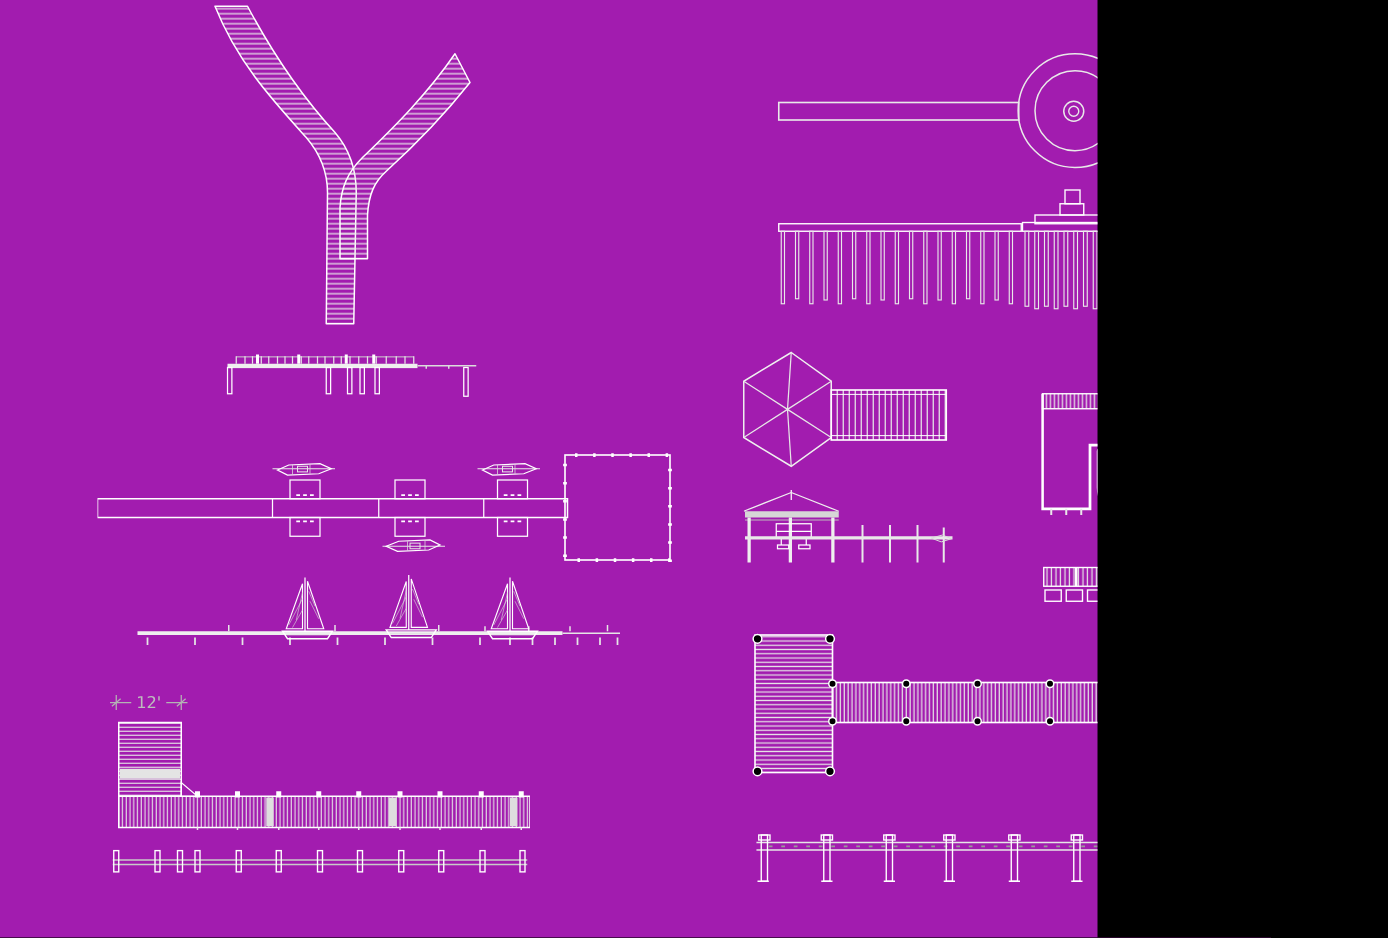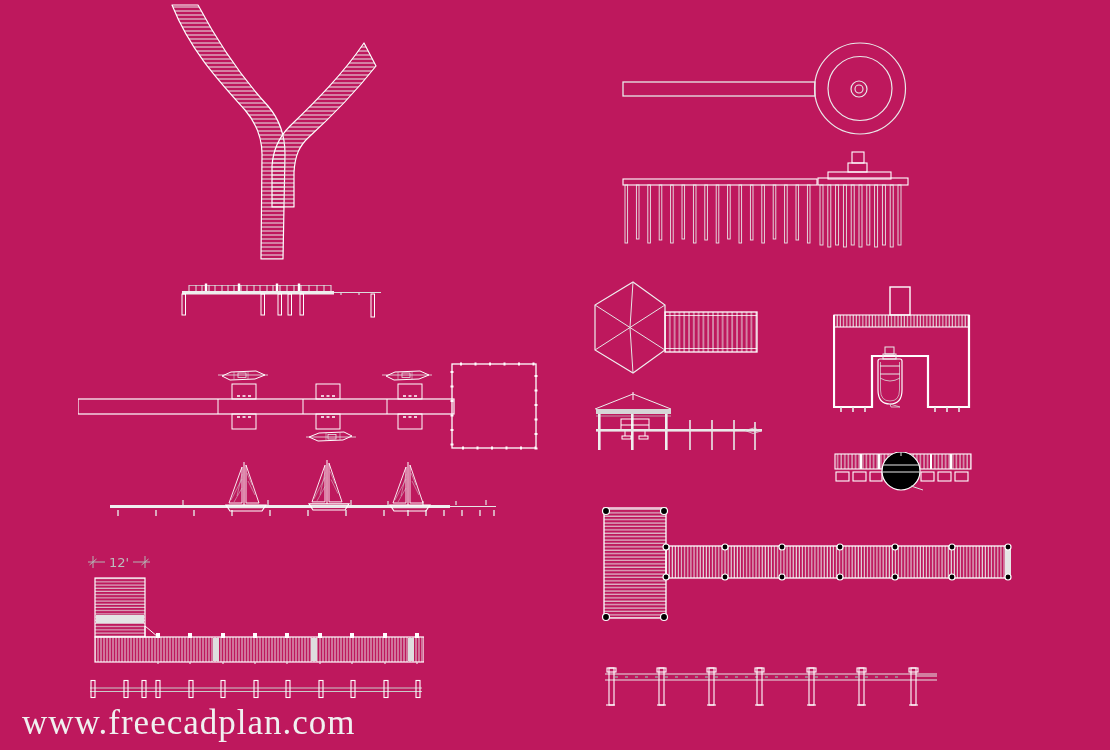--- a/index.html
+++ b/index.html
@@ -1,16 +1,16 @@
 <!DOCTYPE html>
 <html><head>
 <meta charset="utf-8">
 <style>
   html,body{margin:0;padding:0;background:#000;}
-  .canvas{position:relative;width:1110px;height:750px;background:#be185d;overflow:hidden;
+  .canvas{position:relative;width:878px;height:750px;background:#a21caf;overflow:hidden;
           font-family:"Liberation Sans", sans-serif;}
   .dwg{position:absolute;display:block;}
   .watermark{position:absolute;left:22px;top:703px;color:#f0f0f0;
              font-family:"Liberation Serif","DejaVu Serif",serif;
              font-size:35px;letter-spacing:1px;white-space:nowrap;}
 </style>
 </head>
 <body>
 
 <div class="canvas">
@@ -348,15 +348,14 @@
         </g>
       <g transform="translate(306,0)">
           <rect x="-2" y="10" width="9" height="4"></rect>
           <rect x="0" y="10" width="5" height="37"></rect>
           <path d="M-2,47 H7"></path>
         </g>
     </g>
     <path d="M311,18 H332" stroke="#e6e6e6" stroke-width="1" fill="none"></path>
   </svg>
 
-  <div class="watermark">www.freecadplan.com</div>
 
 </div>
 
 </body></html>

